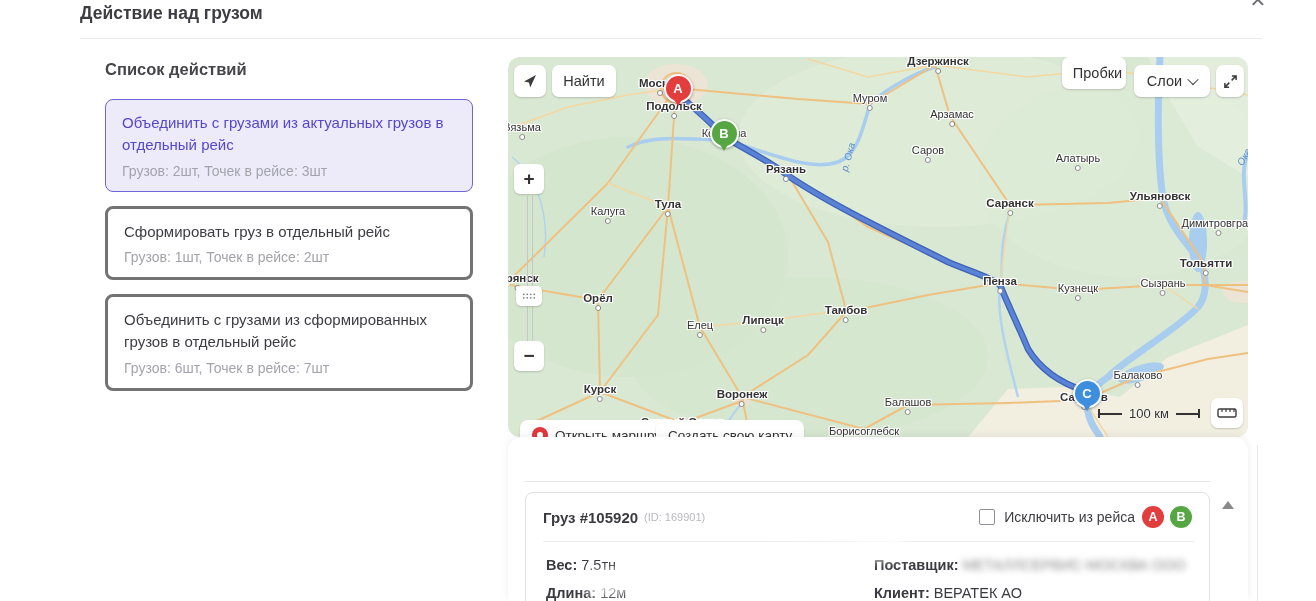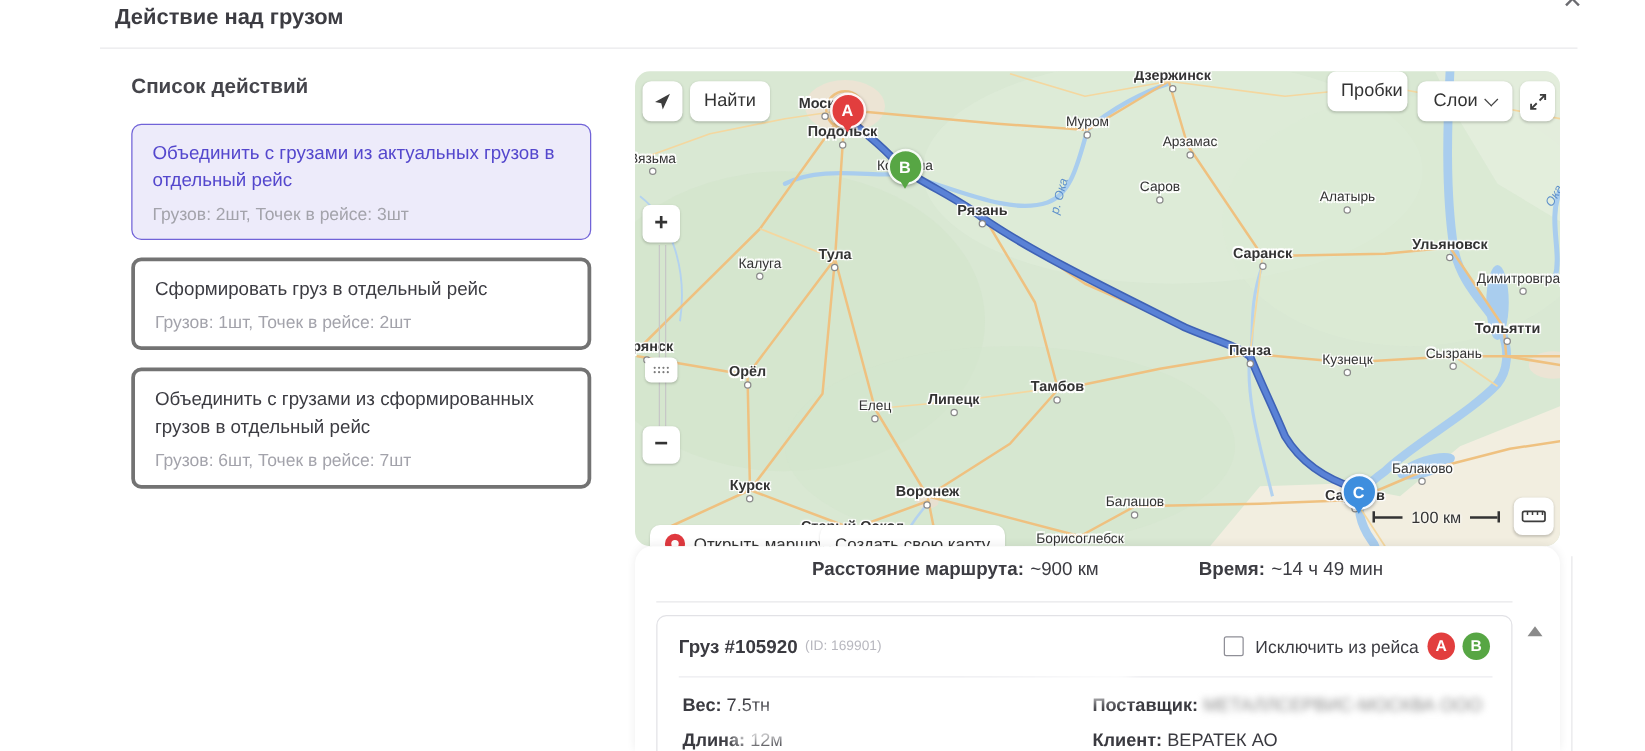--- a/index.html
+++ b/index.html
@@ -1,20 +1,20 @@
 <!DOCTYPE html>
 <html><head>
 <meta charset="utf-8">
 <style>
   html,body{margin:0;padding:0;background:#fff;}
   body{font-family:"Liberation Sans","DejaVu Sans",sans-serif;color:#3c3c42;}
   #stage{position:relative;width:1316px;height:601px;overflow:hidden;background:#fff;}
 
   
-  .modal-title{position:absolute;left:92px;top:3px;font-size:17.5px;font-weight:bold;color:#3c3c42;}
+  .modal-title{position:absolute;left:80px;top:3px;font-size:17.5px;font-weight:bold;color:#3c3c42;}
   .modal-divider{position:absolute;left:80px;top:38px;width:1182px;height:1px;background:#e9e9ec;}
   .close-btn{position:absolute;left:1246px;top:-12px;width:24px;height:24px;font-size:20px;color:#6b6b70;
     background:none;border:none;cursor:pointer;line-height:24px;text-align:center;padding:0;}
 
   
   .left-col{position:absolute;left:105px;top:60px;width:368px;}
   .list-heading{font-size:16.5px;color:#45454b;margin:0 0 20px 0;font-weight:bold;}
   .action-card{box-sizing:border-box;border:3px solid #737373;background:#fff;border-radius:8px;
     padding:12px 16px;margin-bottom:14px;cursor:pointer;}
   .action-card .ac-title{font-size:15px;line-height:1.45;color:#3c3c42;}
@@ -291,28 +291,20 @@
     <button class="attr-btn open-route-btn">
       <span class="yp-logo"></span>
       <span>Открыть маршрут</span>
     </button>
     <button class="attr-btn create-map-btn">
       <span>Создать свою карту</span>
     </button>
   </div>
 
   <div class="info-panel">
-    <div class="route-info">
-      <div class="ri-item">
-        <span class="b">Расстояние маршрута:</span><span class="v">~900 км</span>
-      </div>
-      <div class="ri-item">
-        <span class="b">Время:</span><span class="v">~14 ч 49 мин</span>
-      </div>
-    </div>
     <div class="panel-divider"></div>
 
     <div class="cargo-card">
       <div class="cargo-head">
         <span class="cargo-title">Груз #105920</span>
         <span class="cargo-id">(ID: 169901)</span>
         <div class="cargo-head-right">
           <div class="checkbox"></div>
           <span class="exclude-label">Исключить из рейса</span>
           <div id="badge-layer" style="display:flex;gap:8px;">

